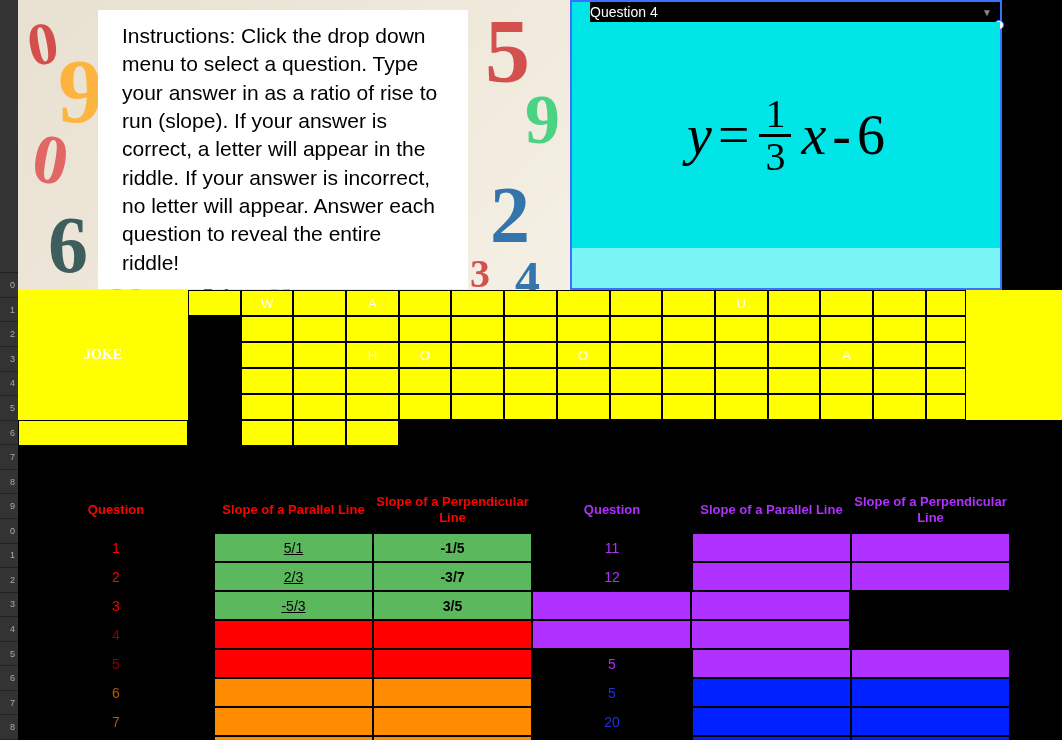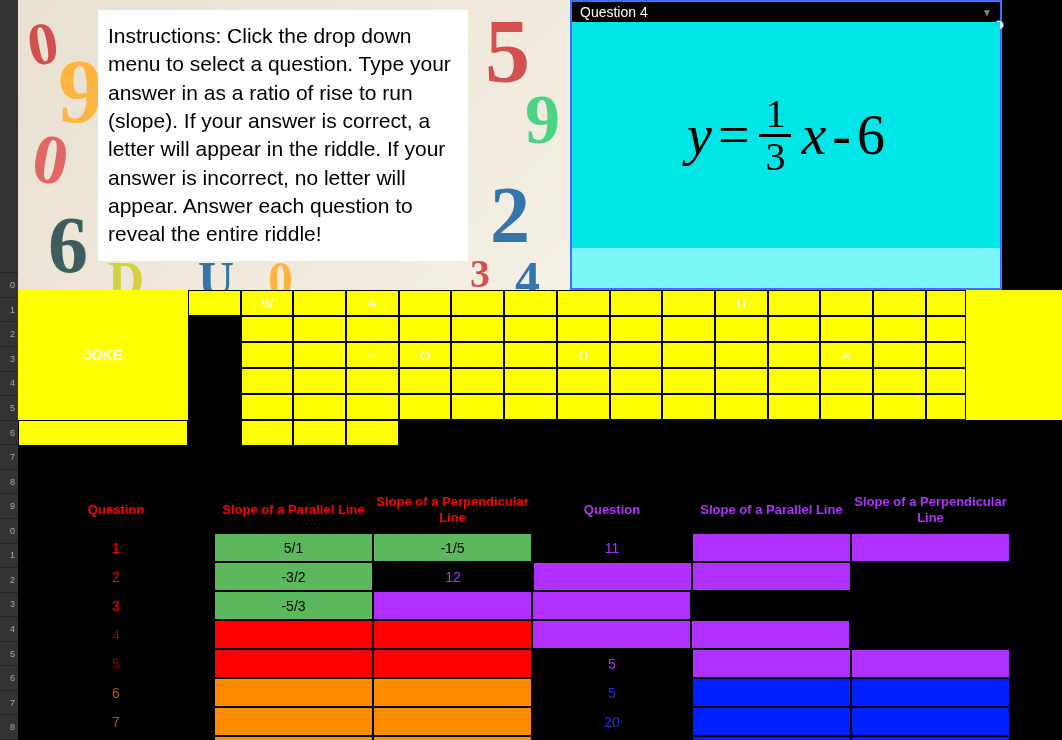--- a/index.html
+++ b/index.html
@@ -54,43 +54,44 @@
     position: absolute;
     font-weight: bold;
     font-family: Georgia, serif;
   }
   .instructions-box {
     position: absolute;
     top: 10px;
     left: 80px;
     width: 370px;
     background: #fff;
-    padding: 12px 10px;
+    padding: 12px 24px;
     font-size: 21px;
     line-height: 1.35;
     color: #000;
   }
   .question-pane {
     flex: 1;
     display: flex;
     flex-direction: column;
     background: #00e5e5;
     position: relative;
     border: 2px solid #3a72ff;
   }
   .dropdown {
     height: 20px;
     background: #000;
     color: #fff;
     display: flex;
     align-items: center;
-    padding: 0 8px;
+    padding: 0 0;
     font-size: 14px;
     position: relative;
     cursor: pointer;
+    margin-left: 18px;
   }
   .dropdown .arrow {
     position: absolute;
     right: 8px;
     color: #888;
     font-size: 10px;
   }
   .handle {
     position: absolute;
     top: 18px;
@@ -159,20 +160,21 @@
   .joke-label {
     grid-row: span 5;
     height: 130px;
     background: #ffff00;
     color: #fff;
     font-weight: bold;
     display: flex;
     align-items: center;
     justify-content: center;
     font-size: 14px;
+    font-family: Liberation Serif, serif;
   }
   .yellow-tall {
     grid-row: span 5;
     height: 130px;
     background: #ffff00;
   }
   .black-tall { grid-row: span 5; height: 130px; background:#000; }
   .wht { color: #fff; }
 
   
@@ -202,22 +204,22 @@
   
   .data-row { display:flex; height:29px; }
   .data-row > div {
     border:1px solid #000;
     display:flex;
     align-items:center;
     justify-content:center;
     font-size:14px;
   }
   .col-q1 { width:196px; background:#000; }
-  .col-par1 { width:159px; }
-  .col-perp1 { width:159px; }
+  .col-par1 { width:159px;text-decoration:underline; }
+  .col-perp1 { width:159px;font-weight:bold; }
   .col-q2 { width:160px; background:#000; }
   .col-par2 { width:159px; }
   .col-perp2 { width:159px; }
   .col-rest { flex:1; background:#000; }
 
   .green { background:#5cb85c; color:#000; }
   .red-bg { background:#ff0000; }
   .orange { background:#ff8c00; }
   .purple { background:#b030ff; }
   .blue { background:#0020ff; }
@@ -397,29 +399,31 @@
         <div class="col-q1 txt-red">1</div>
         <div class="col-par1 green">5/1</div>
         <div class="col-perp1 green">-1/5</div>
         <div class="col-q2 txt-purple">11</div>
         <div class="col-par2 purple"></div>
         <div class="col-perp2 purple"></div>
         <div class="col-rest"></div>
       </div>
       <div class="data-row">
         <div class="col-q1 txt-red">2</div>
-        <div class="col-perp1 green">-3/2</div>
+        <div class="col-par1 green">2/3</div>
+        <div class="col-perp1 green">-3/7</div>
         <div class="col-q2 txt-purple">12</div>
         <div class="col-par2 purple"></div>
         <div class="col-perp2 purple"></div>
         <div class="col-rest"></div>
       </div>
       <div class="data-row">
         <div class="col-q1 txt-red">3</div>
         <div class="col-par1 green">-5/3</div>
+        <div class="col-perp1 green">3/5</div>
         <div class="col-par2 purple"></div>
         <div class="col-perp2 purple"></div>
         <div class="col-rest"></div>
       </div>
       <div class="data-row">
         <div class="col-q1 txt-darkred">4</div>
         <div class="col-par1 red-bg"></div>
         <div class="col-perp1 red-bg"></div>
         <div class="col-par2 purple"></div>
         <div class="col-perp2 purple"></div>

